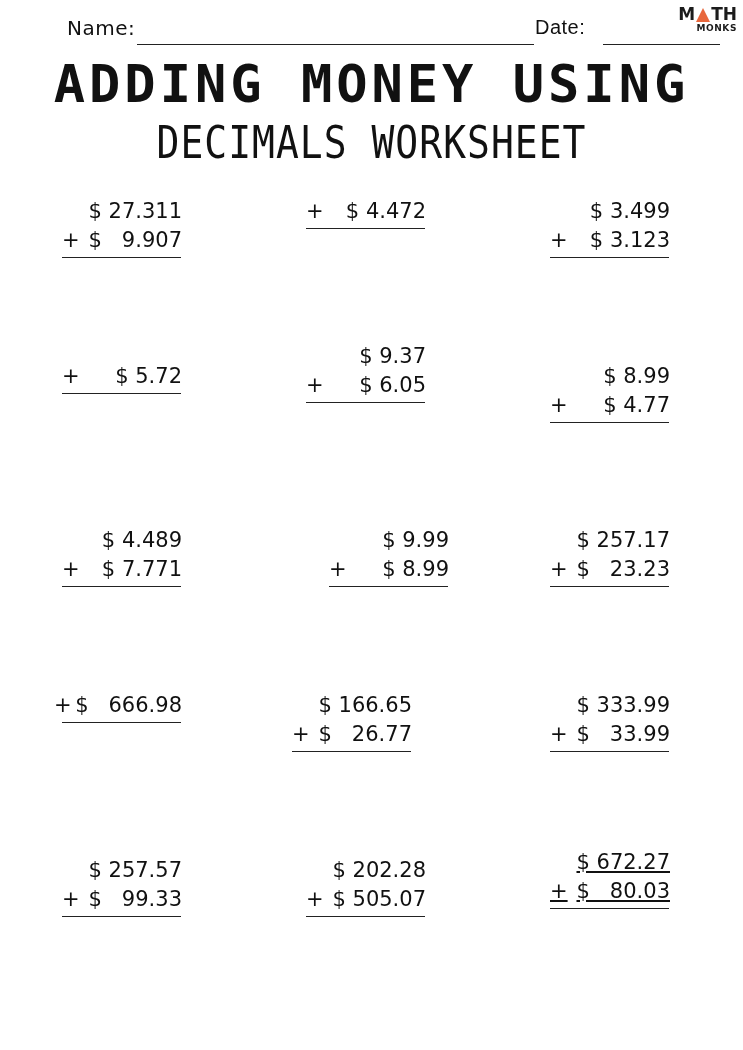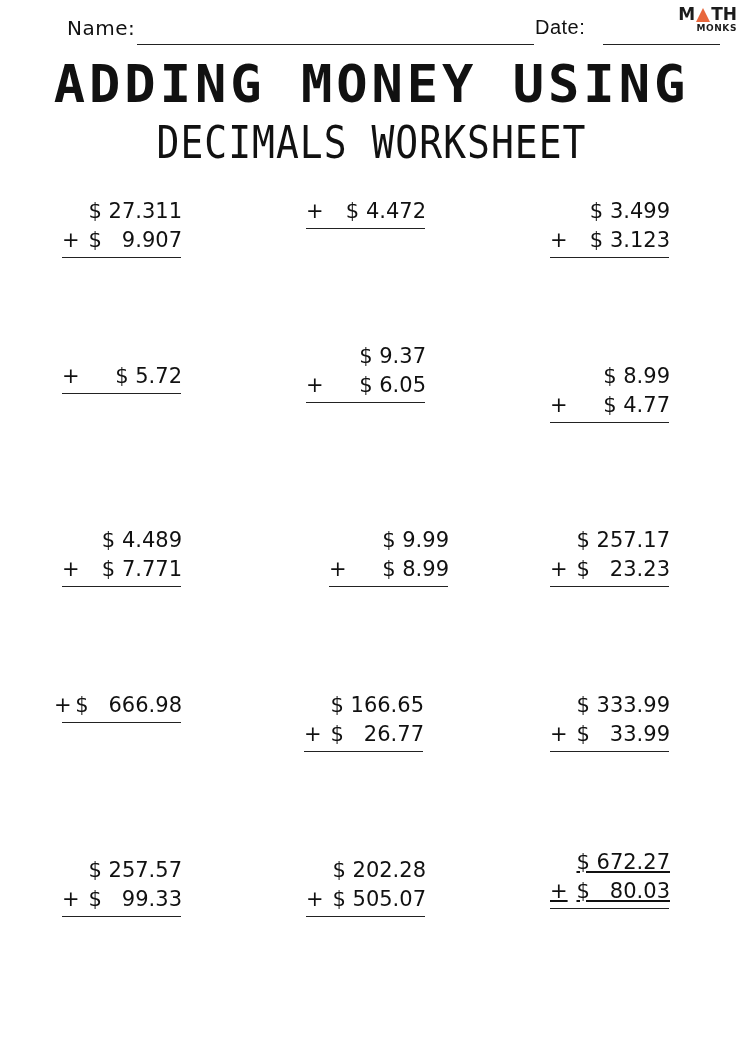--- a/index.html
+++ b/index.html
@@ -209,21 +209,21 @@
   <div class="problem" style="left:550px;top:526px;">
     <div class="line">$ 257.17</div>
     <div class="addend-row"><span>+</span><span>$   23.23</span></div>
     <div class="rule"></div>
   </div>
 
   <div class="problem" style="left:62px;top:691px;">
     <div class="addend-row" style="margin-left:-8px;"><span>+</span><span>$   666.98</span></div>
     <div class="rule"></div>
   </div>
-  <div class="problem" style="left:304px;top:691px;">
+  <div class="problem" style="left:292px;top:691px;">
     <div class="line">$ 166.65</div>
     <div class="addend-row"><span>+</span><span>$   26.77</span></div>
     <div class="rule"></div>
   </div>
   <div class="problem" style="left:550px;top:691px;">
     <div class="line">$ 333.99</div>
     <div class="addend-row"><span>+</span><span>$   33.99</span></div>
     <div class="rule"></div>
   </div>
 

